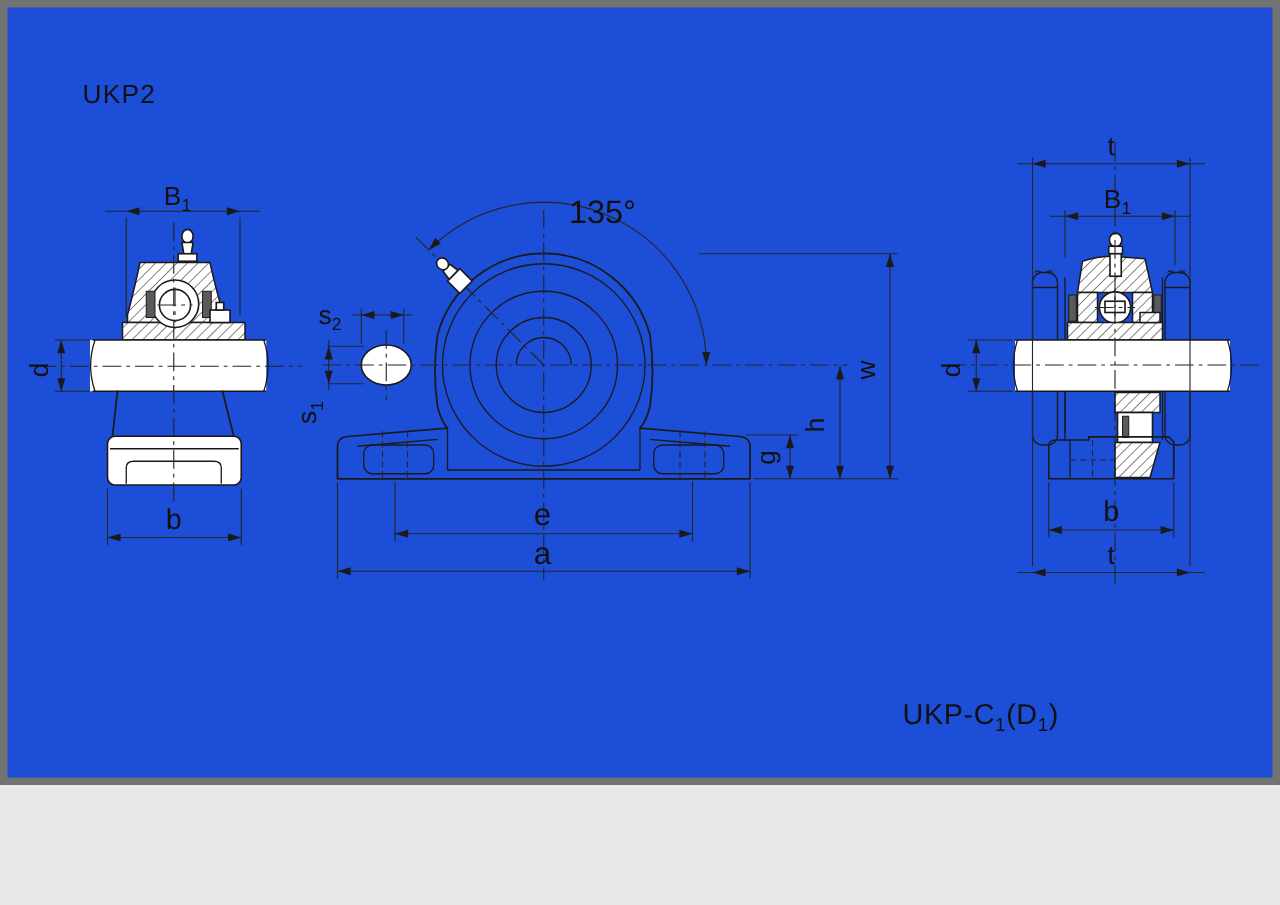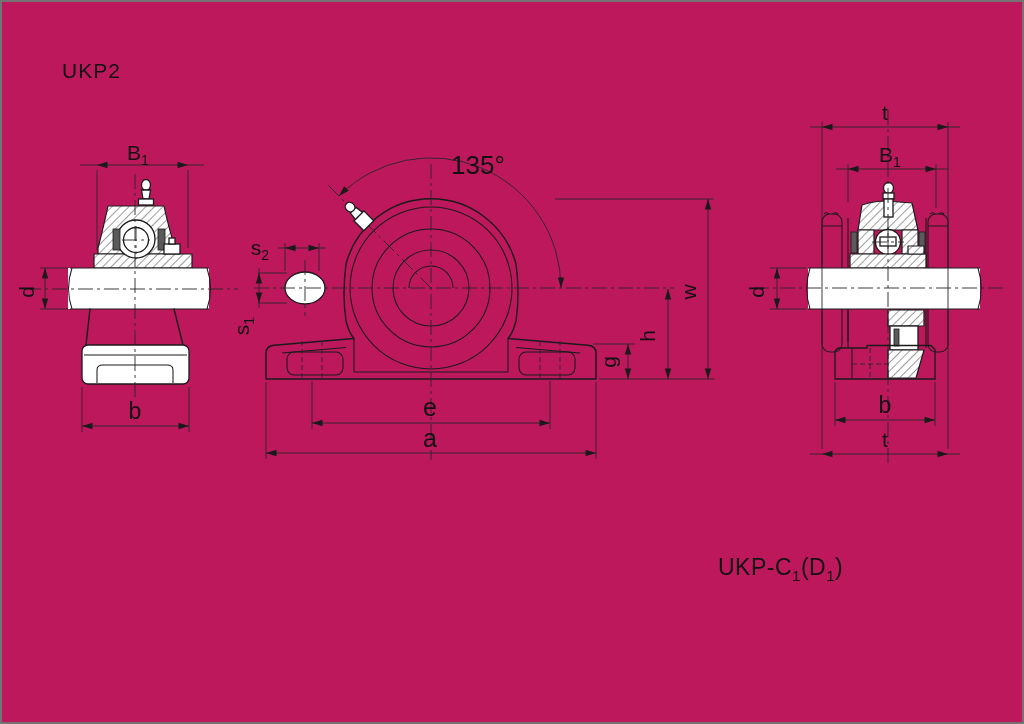--- a/index.html
+++ b/index.html
@@ -1,20 +1,20 @@
 <!DOCTYPE html>
 <html><head>
 <meta charset="utf-8">
 <style>
   html,body{margin:0;padding:0;background:#e8e8e8;}
   #page{
     position:relative;
-    width:1024px;height:724px;
-    background:#be185d;
-    border:2px solid #737373;
+    width:1024px;height:628px;
+    background:#1d4ed8;
+    border:6px solid #737373;
     box-sizing:border-box;
     font-family:"Liberation Sans", sans-serif;
     overflow:hidden;
   }
   svg{display:block;}
   
   .ol{fill:none;stroke:#1a1a1a;stroke-width:1.4;stroke-linejoin:round;stroke-linecap:round;}
   .th{fill:none;stroke:#1a1a1a;stroke-width:1.05;stroke-linejoin:round;}
   .wfill{fill:#ffffff;stroke:#1a1a1a;stroke-width:1.3;}
   .wonly{fill:#ffffff;stroke:none;}

